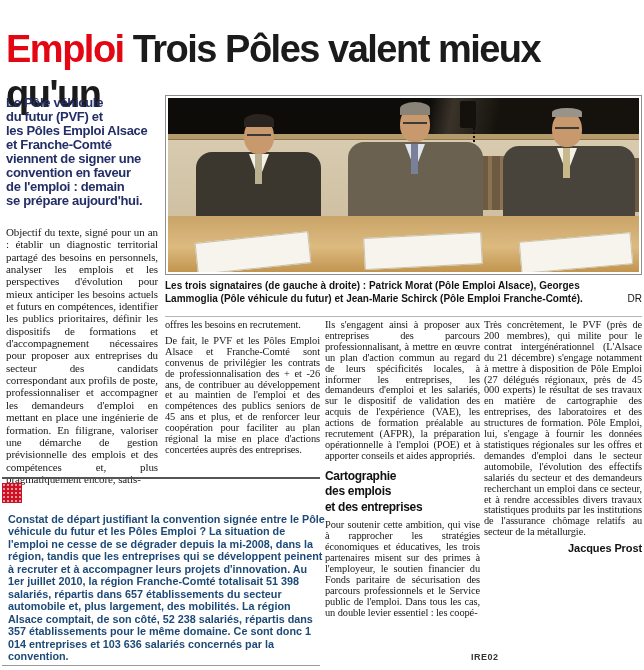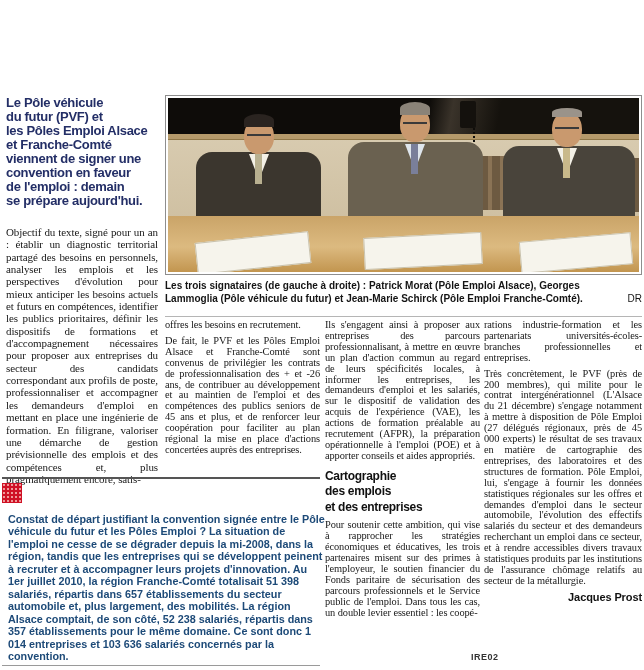--- a/index.html
+++ b/index.html
@@ -85,20 +85,24 @@
 
   
   .page-code{position:absolute;left:471px;top:652px;font-weight:bold;font-size:9px;
              letter-spacing:0.5px;color:#333;}
 </style>
 </head>
 <body>
 
 <div class="page">
 
+  <h1 class="headline">
+    <div><span class="kicker">Emploi</span><span>Trois Pôles valent mieux</span></div>
+    <div>qu'un</div>
+  </h1>
 
   <div class="intro">Le Pôle véhicule
 du futur (PVF) et
 les Pôles Emploi Alsace
 et Franche-Comté
 viennent de signer une
 convention en faveur
 de l'emploi : demain
 se prépare aujourd'hui.</div>
   <div class="col1-body serif">
@@ -162,21 +166,20 @@
 
   <div class="col col3 serif">
     <p>Ils s'engagent ainsi à proposer aux entreprises des parcours professionnalisant, à mettre en œuvre un plan d'action commun au regard de leurs spécificités locales, à informer les entreprises, les demandeurs d'emploi et les salariés, sur le dispositif de validation des acquis de l'expérience (VAE), les actions de formation préalable au recrutement (AFPR), la préparation opérationnelle à l'emploi (POE) et à apporter conseils et aides appropriés.</p>
     <div class="subhead">Cartographie
 des emplois
 et des entreprises</div>
     <p>Pour soutenir cette ambition, qui vise à rapprocher les stratégies économiques et éducatives, les trois partenaires misent sur des primes à l'employeur, le soutien financier du Fonds paritaire de sécurisation des parcours professionnels et le Service public de l'emploi. Dans tous les cas, un double levier essentiel : les coopé-</p>
   </div>
 
   <div class="col col4 serif">
-    <p>rations industrie-formation et les partenariats universités-écoles-branches professionnelles et entreprises.</p>
     <p>Très concrètement, le PVF (près de 200 membres), qui milite pour le contrat intergénérationnel (L'Alsace du 21 décembre) s'engage notamment à mettre à disposition de Pôle Emploi (27 délégués régionaux, près de 45 000 experts) le résultat de ses travaux en matière de cartographie des entreprises, des laboratoires et des structures de formation. Pôle Emploi, lui, s'engage à fournir les données statistiques régionales sur les offres et demandes d'emploi dans le secteur automobile, l'évolution des effectifs salariés du secteur et des demandeurs recherchant un emploi dans ce secteur, et à rendre accessibles divers travaux statistiques produits par les institutions de l'assurance chômage relatifs au secteur de la métallurgie.</p>
     <div class="byline">Jacques Prost</div>
   </div>
 
   <div class="box-rule-top"></div>
   <div class="box-head">
     <span class="box-icon"></span>
   </div>
   <div class="box-body">Constat de départ justifiant la convention signée entre le Pôle véhicule du futur et les Pôles Emploi ? La situation de l'emploi ne cesse de se dégrader depuis la mi-2008, dans la région, tandis que les entreprises qui se développent peinent à recruter et à accompagner leurs projets d'innovation. Au 1er juillet 2010, la région Franche-Comté totalisait 51 398 salariés, répartis dans 657 établissements du secteur automobile et, plus largement, des mobilités. La région Alsace comptait, de son côté, 52 238 salariés, répartis dans 357 établissements pour le même domaine. Ce sont donc 1 014 entreprises et 103 636 salariés concernés par la convention.</div>
   <div class="box-rule-bottom"></div>

